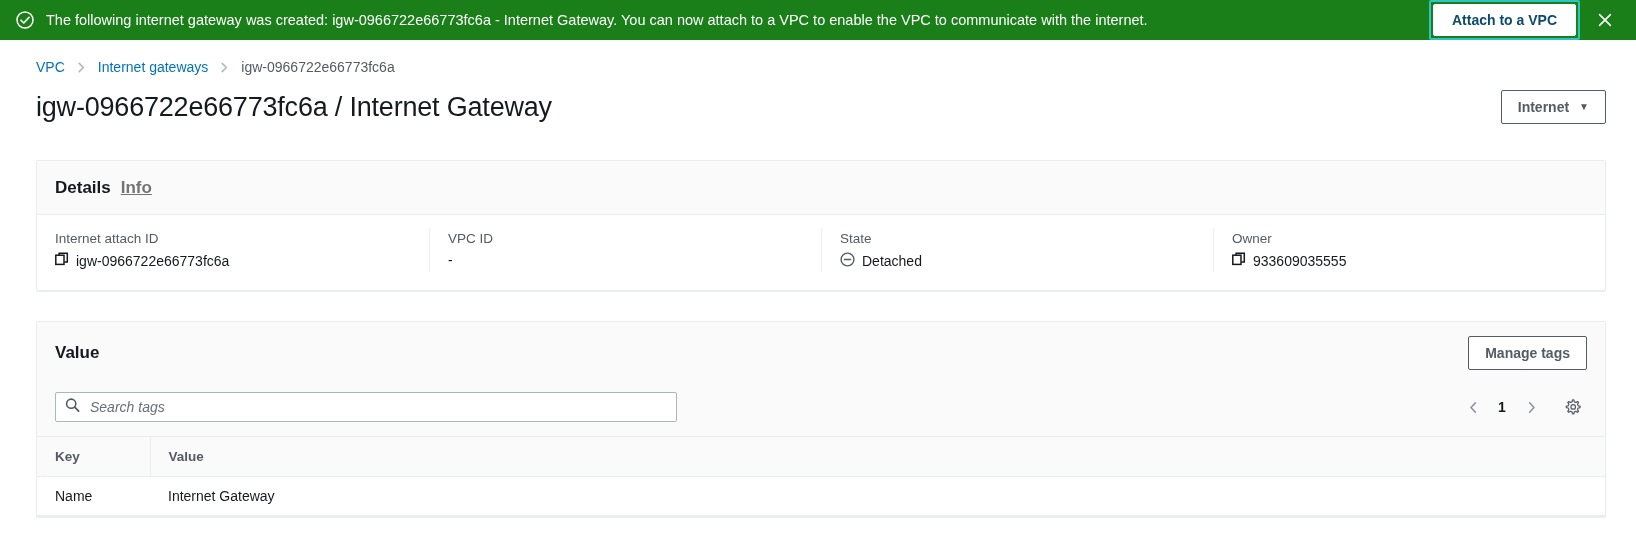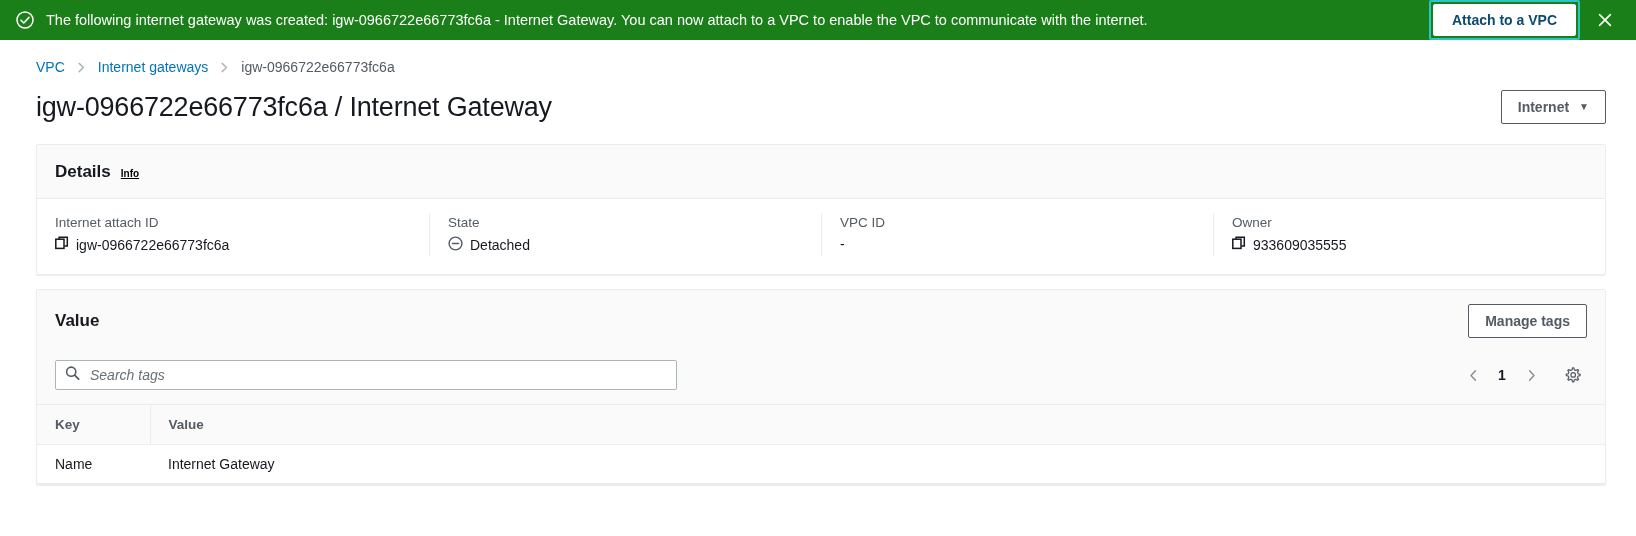--- a/index.html
+++ b/index.html
@@ -110,21 +110,21 @@
     cursor: pointer;
     white-space: nowrap;
     display: inline-flex;
     align-items: center;
     gap: 10px;
   }
   .caret { font-size: 10px; line-height: 1; }
 
   
   .panel {
-    margin: 14px 30px 0 36px;
+    margin: 30px 30px 0 36px;
     background: #ffffff;
     border: 1px solid #eaeded;
     border-radius: 2px;
     box-shadow: 0 1px 1px 0 rgba(0,28,36,0.08);
   }
   .panel-header {
     display: flex;
     align-items: center;
     justify-content: space-between;
     padding: 14px 18px 14px 18px;
@@ -135,23 +135,23 @@
   .panel-header.plain { background: #fafafa; border-bottom: none; }
   .panel-title {
     font-size: 17px;
     font-weight: bold;
     color: #16191f;
     display: inline-flex;
     align-items: baseline;
     gap: 10px;
   }
   .info-link {
-    font-size: 10px;
-    font-weight: bold;
-    color: #000000;
+    font-size: 17px;
+    font-weight: bold;
+    color: #737373;
     cursor: pointer;
     text-decoration: underline;
   }
 
   
   .details-grid {
     display: grid;
     grid-template-columns: 1fr 1fr 1fr 1fr;
     padding: 14px 0 18px 0;
   }
@@ -321,36 +321,36 @@
               <svg width="14" height="14" viewBox="0 0 14 14">
                 <rect x="0.8" y="3.2" width="8.2" height="9.2" fill="none" stroke="#16191f" stroke-width="1.5"></rect>
                 <path d="M4.1 3.2 L4.1 1.3 L12.3 1.3 L12.3 10.1 L9.3 10.1" fill="none" stroke="#16191f" stroke-width="1.5"></path>
               </svg>
             </span>
             <span>igw-0966722e66773fc6a</span>
           </div>
         </div>
 
         <div class="detail-cell">
+          <div class="detail-label">VPC ID</div>
+          <div class="detail-value">
+            <span>-</span>
+          </div>
+        </div>
+
+        <div class="detail-cell">
           <div class="detail-label">State</div>
           <div class="detail-value">
             <span class="state-icon">
               <svg width="15" height="15" viewBox="0 0 15 15">
                 <circle cx="7.5" cy="7.5" r="6.4" fill="none" stroke="#545b64" stroke-width="1.4"></circle>
                 <path d="M4.4 7.5 L10.6 7.5" stroke="#545b64" stroke-width="1.4" stroke-linecap="round"></path>
               </svg>
             </span>
             <span>Detached</span>
-          </div>
-        </div>
-
-        <div class="detail-cell">
-          <div class="detail-label">VPC ID</div>
-          <div class="detail-value">
-            <span>-</span>
           </div>
         </div>
 
         <div class="detail-cell">
           <div class="detail-label">Owner</div>
           <div class="detail-value">
             <span class="copy-icon">
               <svg width="14" height="14" viewBox="0 0 14 14">
                 <rect x="0.8" y="3.2" width="8.2" height="9.2" fill="none" stroke="#16191f" stroke-width="1.5"></rect>
                 <path d="M4.1 3.2 L4.1 1.3 L12.3 1.3 L12.3 10.1 L9.3 10.1" fill="none" stroke="#16191f" stroke-width="1.5"></path>

